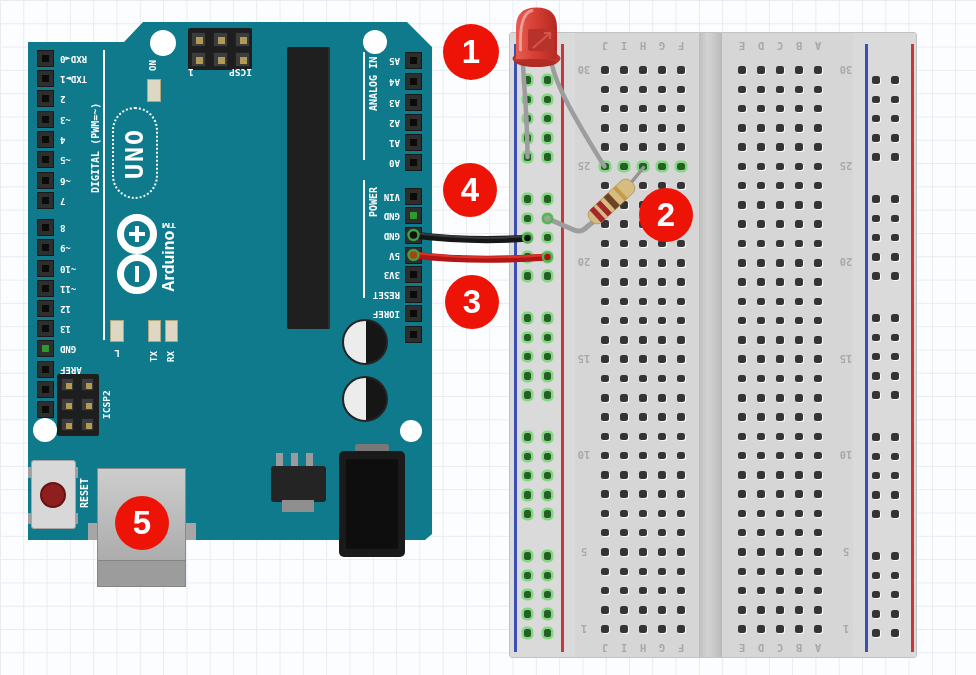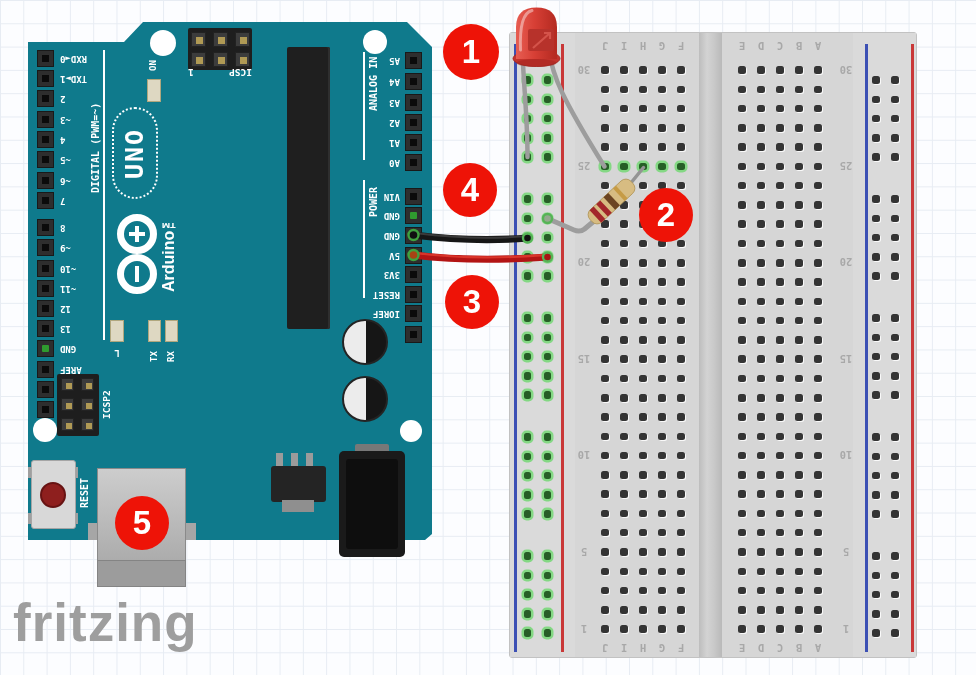--- a/index.html
+++ b/index.html
@@ -169,21 +169,20 @@
     <g>
       <ellipse cx="536.5" cy="58.5" rx="23.5" ry="8" fill="#c3332c" stroke="#9e221c" stroke-width="0.8"></ellipse>
       <ellipse cx="536.5" cy="63" rx="20" ry="4" fill="#a2241e" opacity="0.5"></ellipse>
       <path d="M516,59 L516,27 Q516,7.5 536.5,7.5 Q557,7.5 557,27 L557,59 Z" fill="url(#lg)"></path>
       <rect x="528" y="29" width="26" height="22" rx="2" fill="#b7322b"></rect>
       <path d="M533,48 L550,33 M544,33 L550,33 L550,39" stroke="#d4534a" stroke-width="2.2" fill="none"></path>
       <path d="M520.5,50 Q519,13.5 532,10.5" stroke="rgba(255,255,255,0.42)" stroke-width="3" fill="none" stroke-linecap="round"></path>
     </g>
   </svg>
 
-  <div class="fritzing">fritzing</div>
 <div class="pin" style="left:37px;top:49.5px;">
       <i></i>
     </div>
     <div class="pinlabel" style="left:60px;top:51px;width:44px;text-align:right;">RXD◄0</div>
     <div class="pin" style="left:37px;top:69.5px;">
       <i></i>
     </div>
     <div class="pinlabel" style="left:60px;top:71px;width:44px;text-align:right;">TXD►1</div>
     <div class="pin" style="left:37px;top:89.5px;">
       <i></i>

